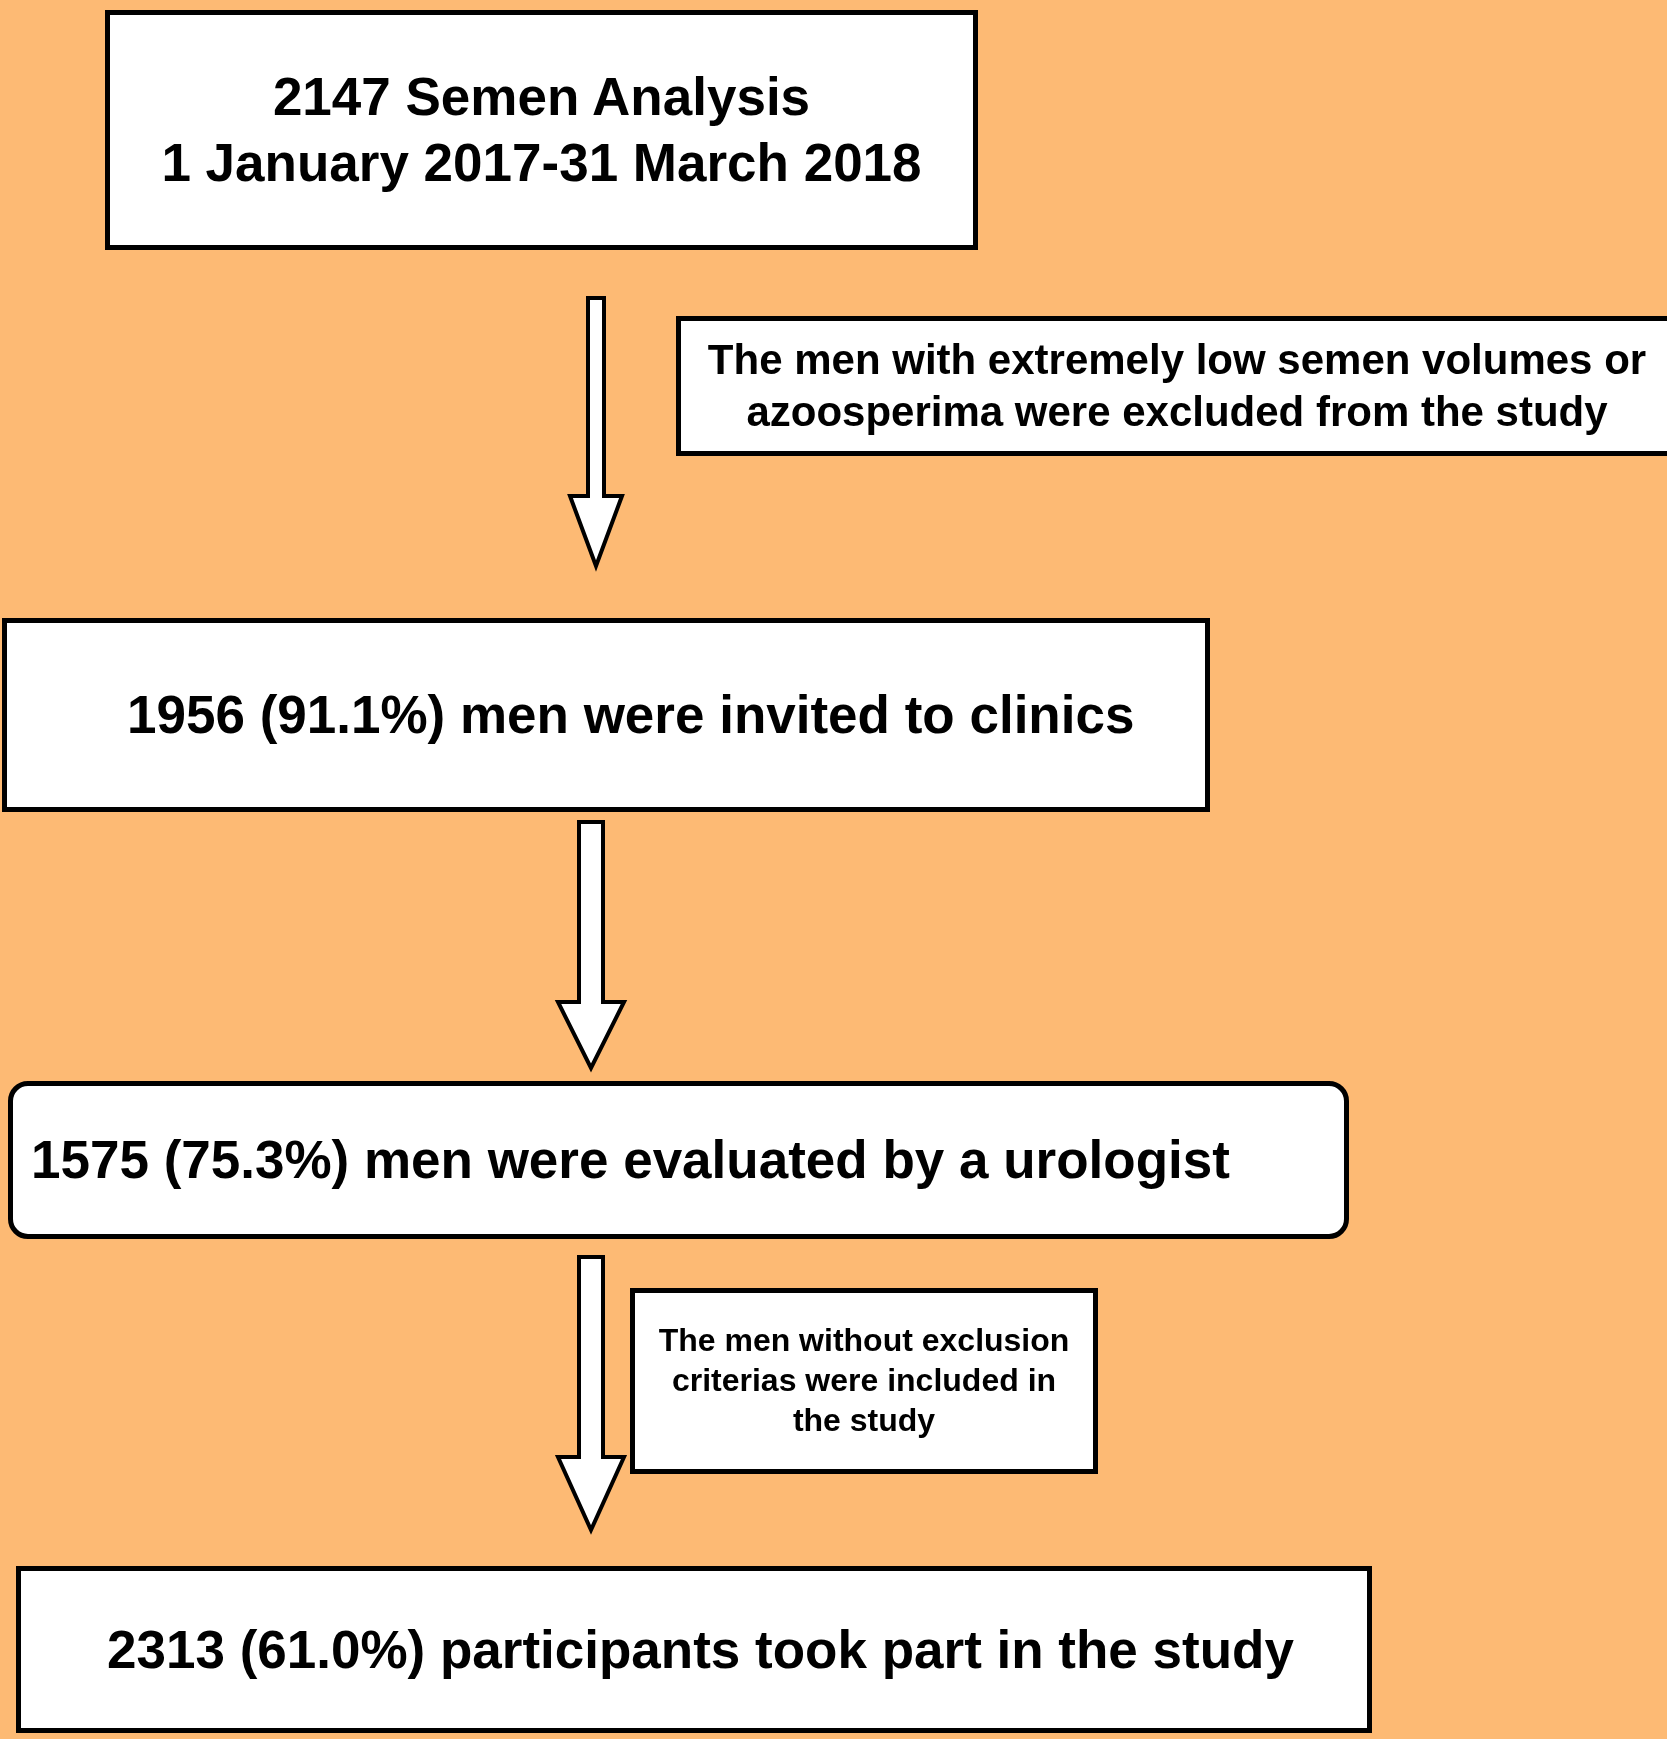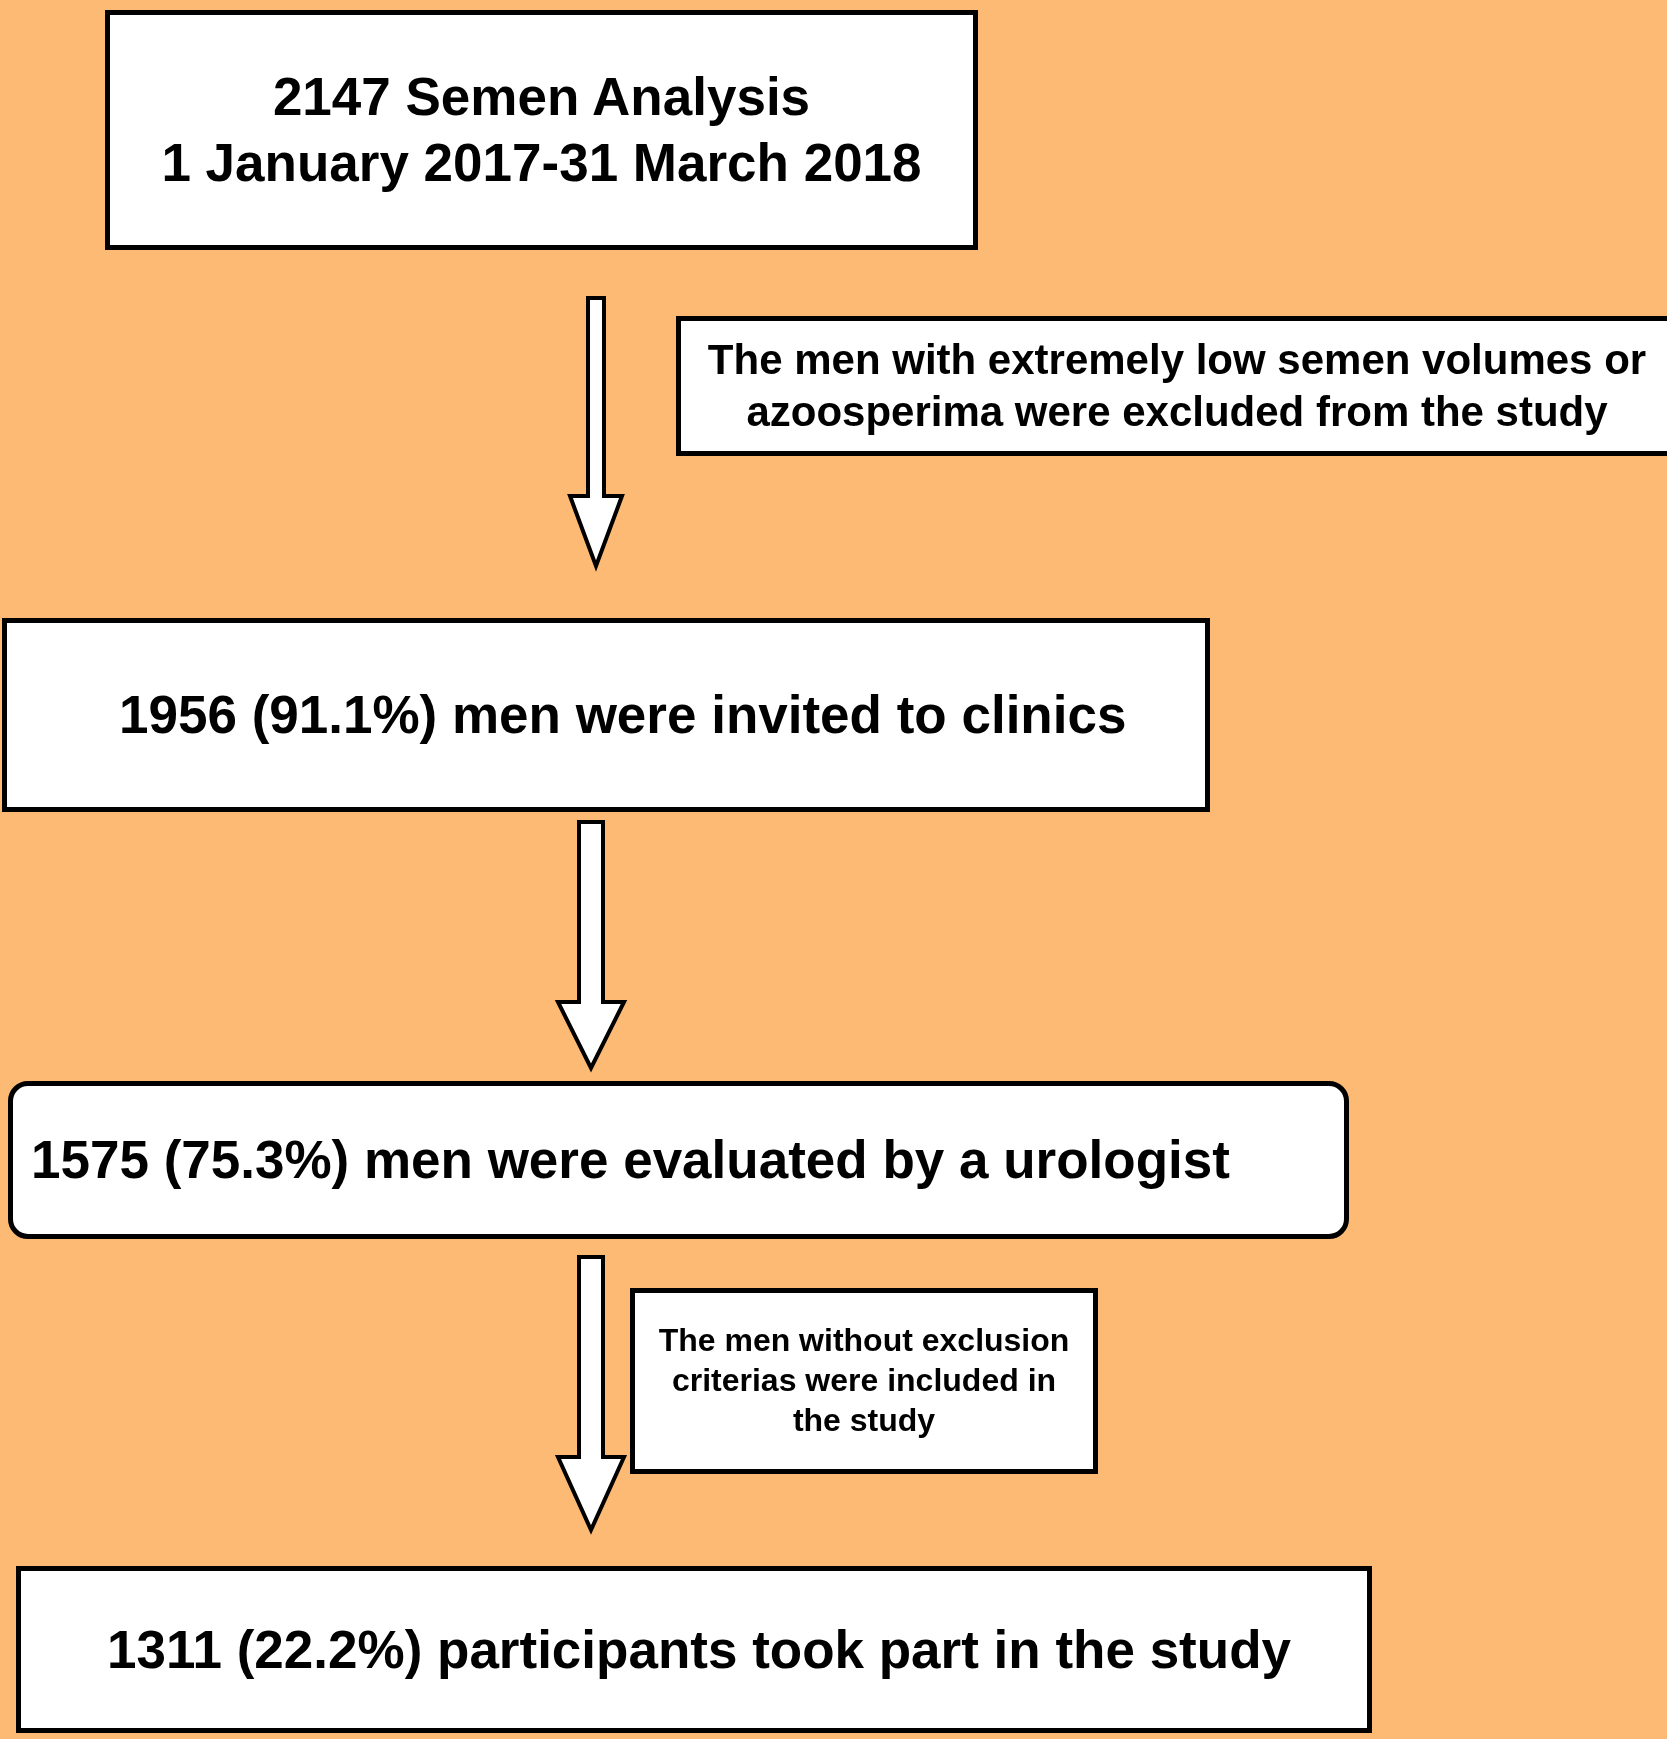--- a/index.html
+++ b/index.html
@@ -43,20 +43,21 @@
   #box-source {
     left: 105px;  top: 10px;
     width: 873px; height: 240px;
     font-size: 53px;
   }
   #box-invited {
     left: 2px;    top: 618px;
     width: 1208px; height: 194px;
     font-size: 53px;
     justify-content: flex-start;
+    padding-left: 8px;
   }
   #box-invited .node-text { text-align: left; padding-left: 112px; }
 
   #box-evaluated {
     left: 8px;    top: 1081px;
     width: 1341px; height: 158px;
     font-size: 53px;
     justify-content: flex-start;
     border-radius: 20px;
   }
@@ -139,16 +140,16 @@
     <svg width="70" height="278" viewBox="0 0 70 278">
       <polygon points="23,2 47,2 47,202 68,202 35,275 2,202 23,202"></polygon>
     </svg>
   </div>
 
   <div class="node" id="box-included">
     <span class="node-text">The men without exclusion criterias were included in the study</span>
   </div>
 
   <div class="node" id="box-participants">
-    <span class="node-text">1311 (22.2%) participants took part in the study</span>
+    <span class="node-text">2313 (61.0%) participants took part in the study</span>
   </div>
 
 </div>
 
 </body></html>

